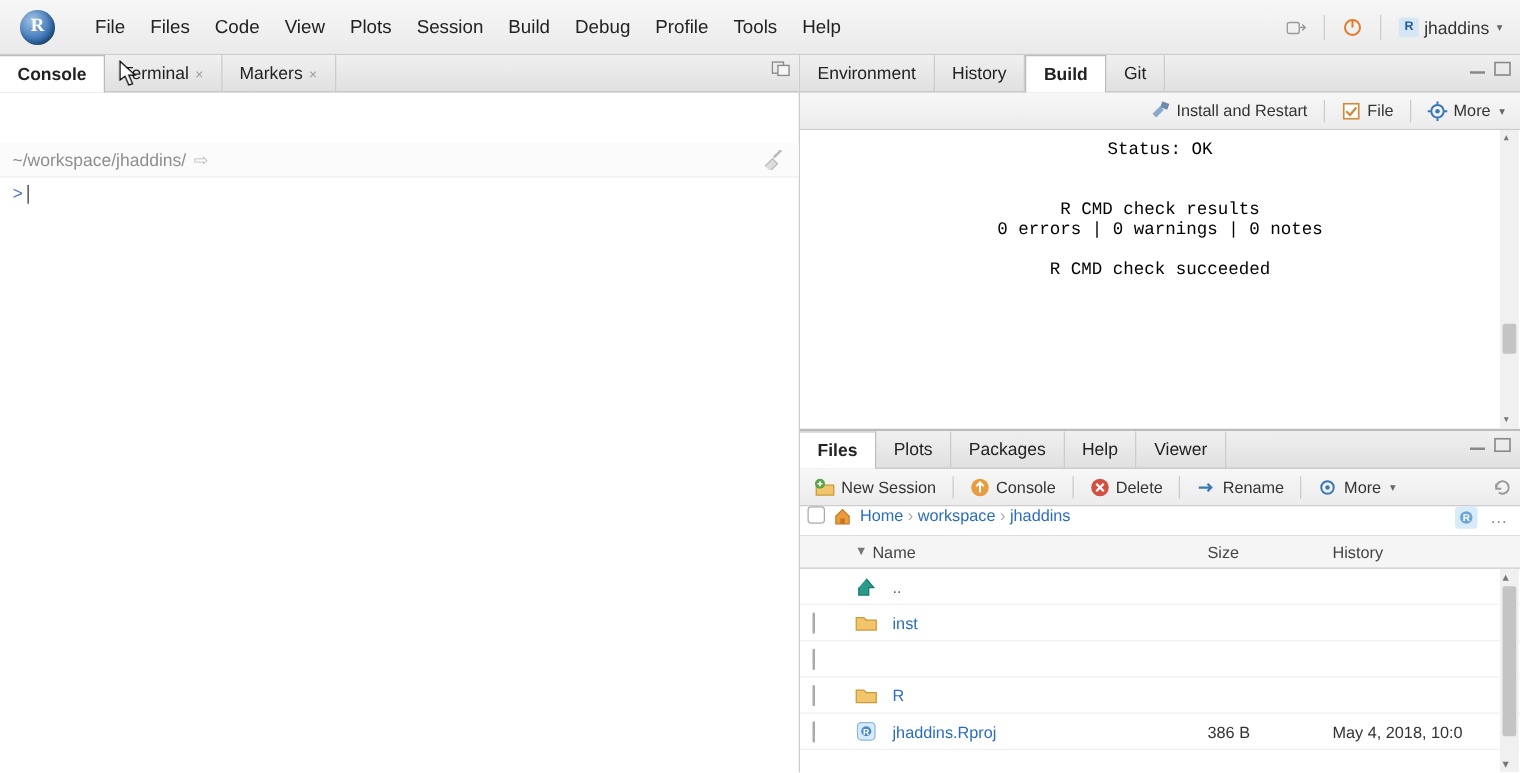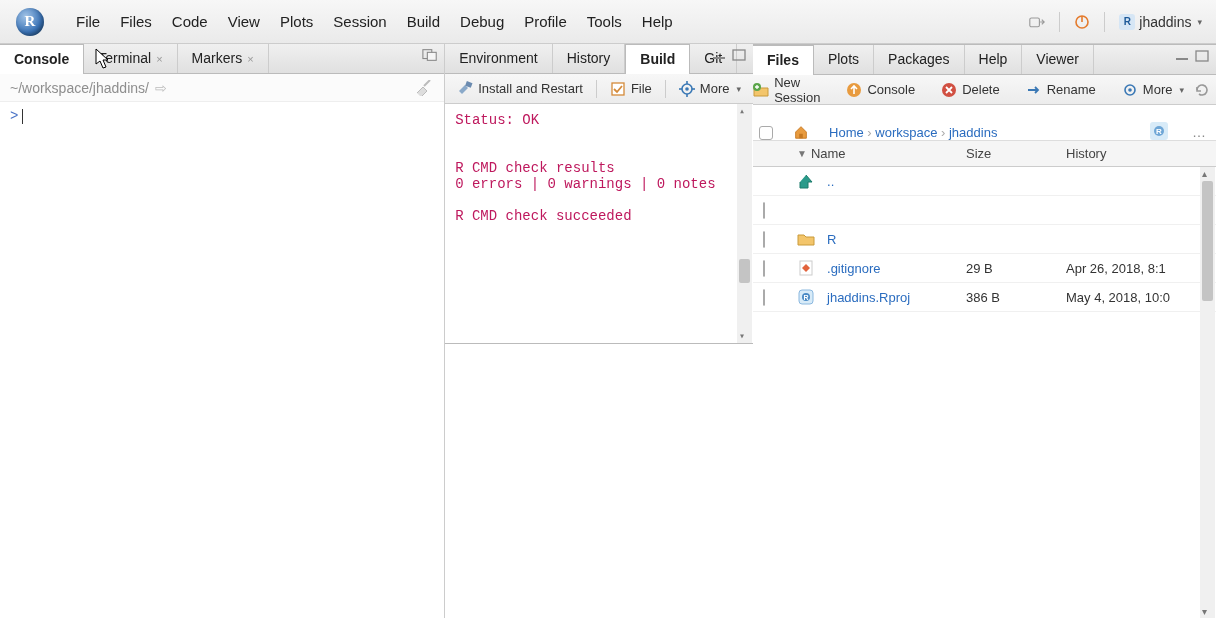--- a/index.html
+++ b/index.html
@@ -13,56 +13,56 @@
 .menubar-right { margin-left:auto; display:flex; align-items:center; gap:14px; padding-right:6px;}
 .power-icon-svg { width:16px; height:16px; }
 .user-chip { display:flex; align-items:center; gap:4px; font-size:14px; color:#333; cursor:pointer;}
 .user-badge { width:16px;height:16px;border-radius:3px;background:#d6e6f5;display:flex;align-items:center;justify-content:center;font-size:10px;color:#1e5a99;font-weight:bold;}
 .divider-v { width:1px; height:20px; background:#ccc;}
 .export-icon { width:20px;height:16px; }
 
 
 .workspace { display:flex; height: 574px; }
 .pane-left { width: 640px; border-right:1px solid #ccc; display:flex; flex-direction:column;}
-.pane-right { flex:1; display:flex; flex-direction:row; }
+.pane-right { flex:1; display:flex; flex-direction:column; }
 
 
 .tabbar { height:30px; background:linear-gradient(to bottom,#f0f0f0,#e0e0e0); border-bottom:1px solid #bbb; display:flex; align-items:flex-end; padding-left:0; position:relative;}
 .tab { padding: 6px 14px 7px 14px; font-size:14px; color:#222; cursor:pointer; border-right:1px solid #ccc; position:relative;}
 .tab.active { background:#fff; border-top:1px solid #bbb; border-right:1px solid #bbb; border-left:1px solid #bbb; font-weight:bold; margin-bottom:-1px;}
 .tab.active:first-child{border-left:none;}
 .tab .close-x { color:#999; font-size:11px; margin-left:5px;}
 .tabbar-right { position:absolute; right:6px; top:4px; display:flex; gap:4px;}
 .wnd-btn { width:16px;height:14px;display:inline-flex;align-items:center;justify-content:center;cursor:pointer;}
 
 
 .toolbar { height:30px; background:linear-gradient(to bottom,#f7f7f7,#ececec); border-bottom:1px solid #ccc; display:flex; align-items:center; padding:0 6px; gap:4px; font-size:13px; color:#333;justify-content:flex-end;}
 .tool-btn { display:flex; align-items:center; gap:5px; padding:2px 6px; cursor:pointer;}
 .tool-sep { width:1px; height:18px; background:#ccc; margin:0 3px;}
 .tool-icon { width:16px; height:16px; display:inline-flex; align-items:center;justify-content:center;}
 .caret-down { font-size:9px; color:#666; margin-left:2px;}
 
 
-.console-path { height:28px; display:flex; align-items:center; padding:0 10px; color:#8e8e8e; font-size:14px; background:#fbfbfb; border-bottom:1px solid #eee;}
+.console-path { height:28px; display:flex; align-items:center; padding:0 10px; color:#8e8e8e; font-size:14px; background:#fbfbfb; border-bottom:1px solid #eee;margin-top:40px;}
 .console-body { flex:1; padding:6px 10px; font-family:"Lucida Console","Courier New",monospace; font-size:14px; color:#4a73c7;}
 .console-prompt { color:#4a73c7;}
 .cursor-bar { display:inline-block;width:1px;height:15px;background:#333;vertical-align:middle;margin-left:4px;}
 
 
-.build-output { flex:1; padding:8px 10px; font-family:"Lucida Console","Courier New",monospace; font-size:14px; color:#be185d; white-space:pre; overflow:auto; position:relative;}
+.build-output { flex:1; padding:8px 10px; font-family:"Lucida Console","Courier New",monospace; font-size:14px; color:#000000; white-space:pre; overflow:auto; position:relative;text-align:center;}
 .scrollbar-v { position:absolute; right:1px; top:0; width:15px; height:100%; background:#f0f0f0;}
 .scrollbar-v::before{content:"▴";position:absolute;top:1px;left:2px;font-size:10px;color:#777;}
 .scrollbar-v::after{content:"▾";position:absolute;bottom:1px;left:2px;font-size:10px;color:#777;}
 .scrollbar-thumb { position:absolute; left:2px; width:11px; background:#c4c4c4; border-radius:2px;}
 
 
 .pane-right-lower { border-top:1px solid #bbb; display:flex; flex-direction:column; flex:1; overflow:hidden;}
 
 
-.breadcrumb-row { height:36px; display:flex; align-items:flex-end; padding:0 6px; border-bottom:1px solid #ddd; gap:20px; font-size:13px;}
+.breadcrumb-row { height:24px; display:flex; align-items:flex-start; padding:0 6px; border-bottom:1px solid #ddd; gap:6px; font-size:13px;}
 .breadcrumb-row a { color:#2a6cbf; text-decoration:none; cursor:pointer;}
 .crumb-sep { color:#aaa;}
 .checkbox { width:14px;height:14px;border:1px solid #aaa;border-radius:3px;background:#fff; flex-shrink:0;}
 
 
 .file-header { height:26px; display:flex; align-items:center; border-bottom:1px solid #ccc; background:#f5f5f5; font-size:13px; color:#444;}
 .col-check{width:40px; padding-left:10px;}
 .col-name{flex:1; padding-left:4px; display:flex; align-items:center; gap:4px;}
 .col-size{width:100px;}
 .col-mod{width:150px;}
@@ -341,49 +341,48 @@
                   <path d="M9 3 L15 10 L11 10 L11 16 L3 16 L3 10" fill="#2a9a8a" stroke="#1a7a6a"></path>
                 </svg>
               </span>
               <a>..</a>
             </div>
             <div class="col-size"></div>
             <div class="col-mod"></div>
           </div>
           <div class="file-row">
             <div class="col-check"><span class="checkbox"></span></div>
+            <div class="col-name">
+              <span class="file-icon">
+                <svg width="18" height="18" viewBox="0 0 18 18">
+                  <path d="M1 5 L7 5 L9 7 L17 7 L17 15 L1 15 Z" fill="#f3c56b" stroke="#c99a3a"></path>
+                </svg>
+              </span>
+              <a>inst</a>
+            </div>
+            <div class="col-size"></div>
+            <div class="col-mod"></div>
+          </div>
+          <div class="file-row">
+            <div class="col-check"><span class="checkbox"></span></div>
             <div class="col-size"></div>
             <div class="col-mod"></div>
           </div>
           <div class="file-row">
             <div class="col-check"><span class="checkbox"></span></div>
             <div class="col-name">
               <span class="file-icon">
                 <svg width="18" height="18" viewBox="0 0 18 18">
                   <path d="M1 5 L7 5 L9 7 L17 7 L17 15 L1 15 Z" fill="#f3c56b" stroke="#c99a3a"></path>
                 </svg>
               </span>
               <a>R</a>
             </div>
             <div class="col-size"></div>
             <div class="col-mod"></div>
-          </div>
-          <div class="file-row">
-            <div class="col-check"><span class="checkbox"></span></div>
-            <div class="col-name">
-              <span class="file-icon">
-                <svg width="18" height="18" viewBox="0 0 18 18">
-                  <rect x="3" y="2" width="12" height="14" fill="#fff" stroke="#ccc"></rect>
-                  <path d="M5 9 L9 5 L13 9 L9 13 Z" fill="#e2633c"></path>
-                </svg>
-              </span>
-              <a>.gitignore</a>
-            </div>
-            <div class="col-size">29 B</div>
-            <div class="col-mod">Apr 26, 2018, 8:1</div>
           </div>
           <div class="file-row">
             <div class="col-check"><span class="checkbox"></span></div>
             <div class="col-name">
               <span class="file-icon">
                 <svg width="18" height="18" viewBox="0 0 18 18">
                   <rect x="2" y="2" width="14" height="14" rx="3" fill="#d8ebf8" stroke="#8bb8df"></rect>
                   <circle cx="9" cy="9" r="4" fill="#4a8ac5"></circle>
                   <text x="9" y="12" text-anchor="middle" font-size="7" fill="#fff" font-weight="bold">R</text>
                 </svg>

